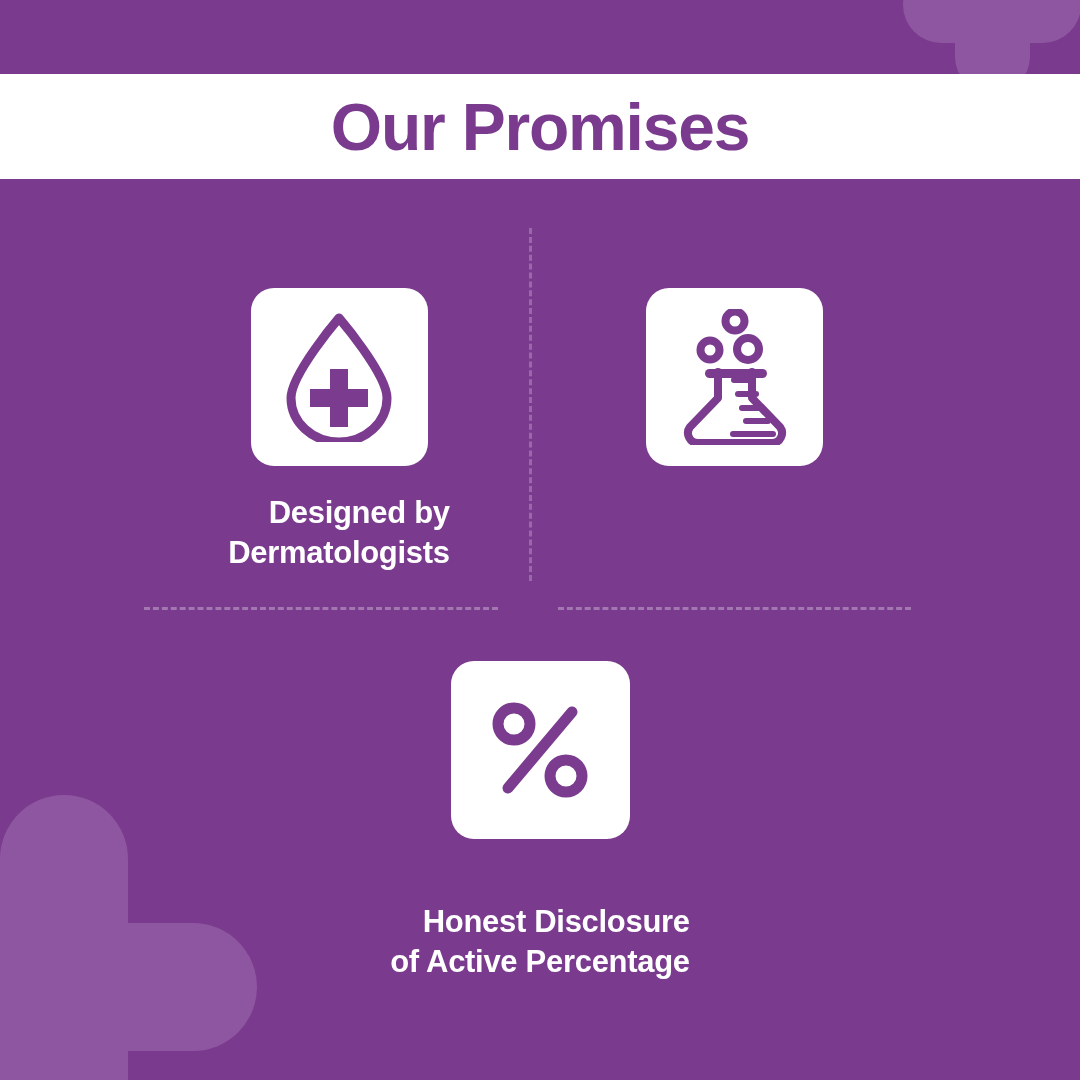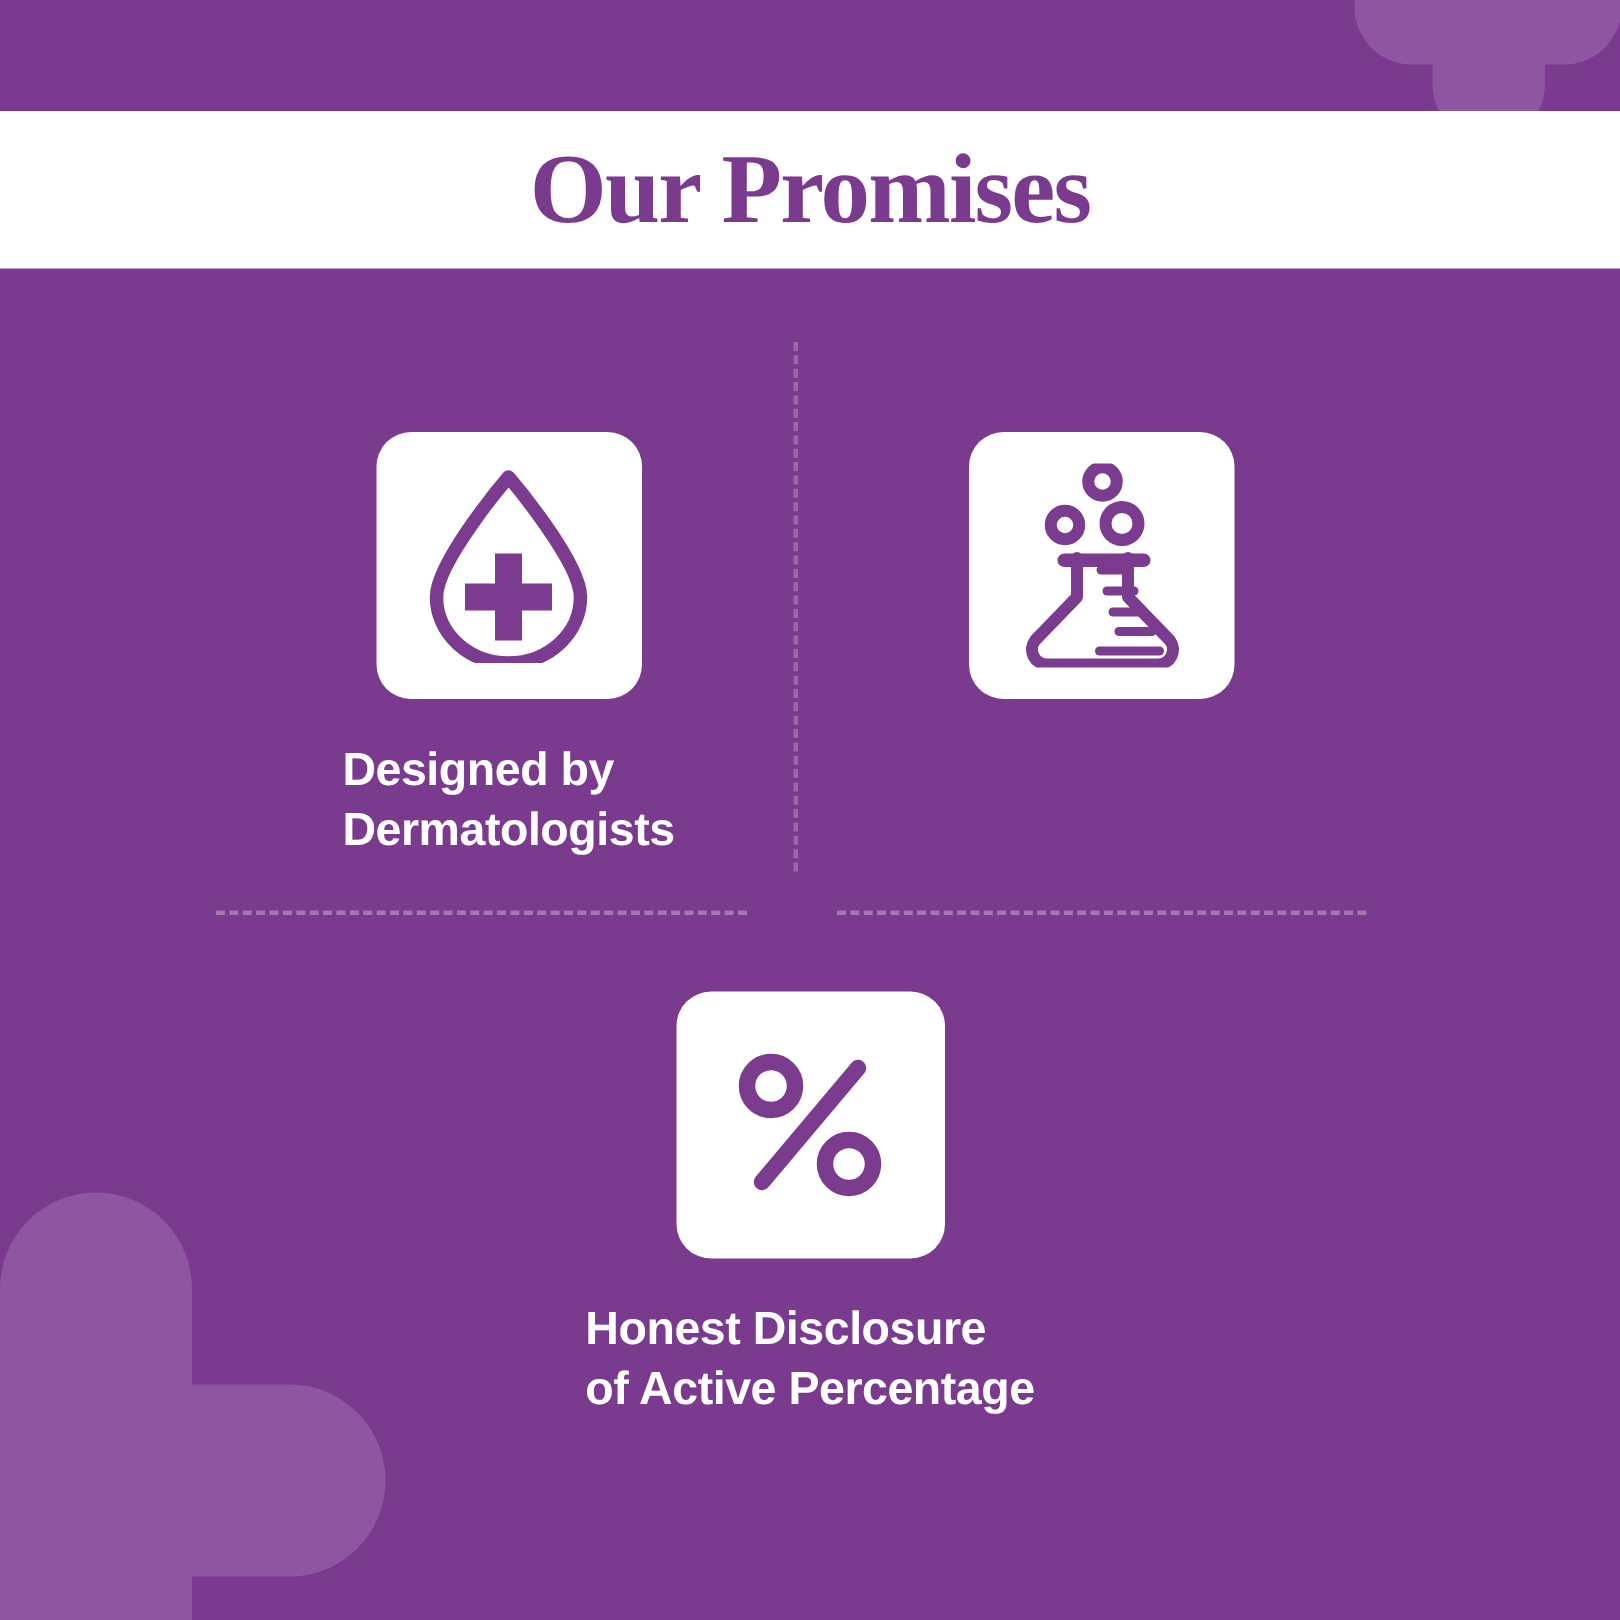--- a/index.html
+++ b/index.html
@@ -68,41 +68,41 @@
     display: flex;
     align-items: center;
     justify-content: center;
   }
   .title-text {
     color: #7a3a8d;
     font-size: 66px;
     font-weight: bold;
     letter-spacing: -1.2px;
     line-height: 1;
-    font-family: Liberation Serif, serif;
+    font-family: Liberation Sans, sans-serif;
   }
 
   
   .grid {
     position: absolute;
     top: 179px;
     left: 0;
     width: 1080px;
     height: 901px;
   }
 
   .promise {
     position: absolute;
     display: flex;
     flex-direction: column;
     align-items: center;
   }
   .promise-1 { left: 148px; top: 109px; width: 382px; }
   .promise-2 { left: 558px; top: 109px; width: 353px; }
-  .promise-3 { left: 340px; top: 482px; width: 400px; }
+  .promise-3 { left: 340px; top: 482px; width: 400px; gap: 36px; }
 
   .icon-card {
     width: 177px;
     height: 178px;
     background: #ffffff;
     border-radius: 23px;
     display: flex;
     align-items: center;
     justify-content: center;
   }
@@ -110,21 +110,21 @@
     width: 179px;
     height: 178px;
   }
 
   .promise-label {
     margin-top: 27px;
     color: #ffffff;
     font-size: 31px;
     font-weight: bold;
     line-height: 1.28;
-    text-align: left;
+    text-align: right;
     letter-spacing: -0.3px;
     white-space: pre-line;
   }
   .promise-3 .promise-label {
     margin-top: 27px;
     font-size: 31px;
   }
 
   
   .divider-v {

